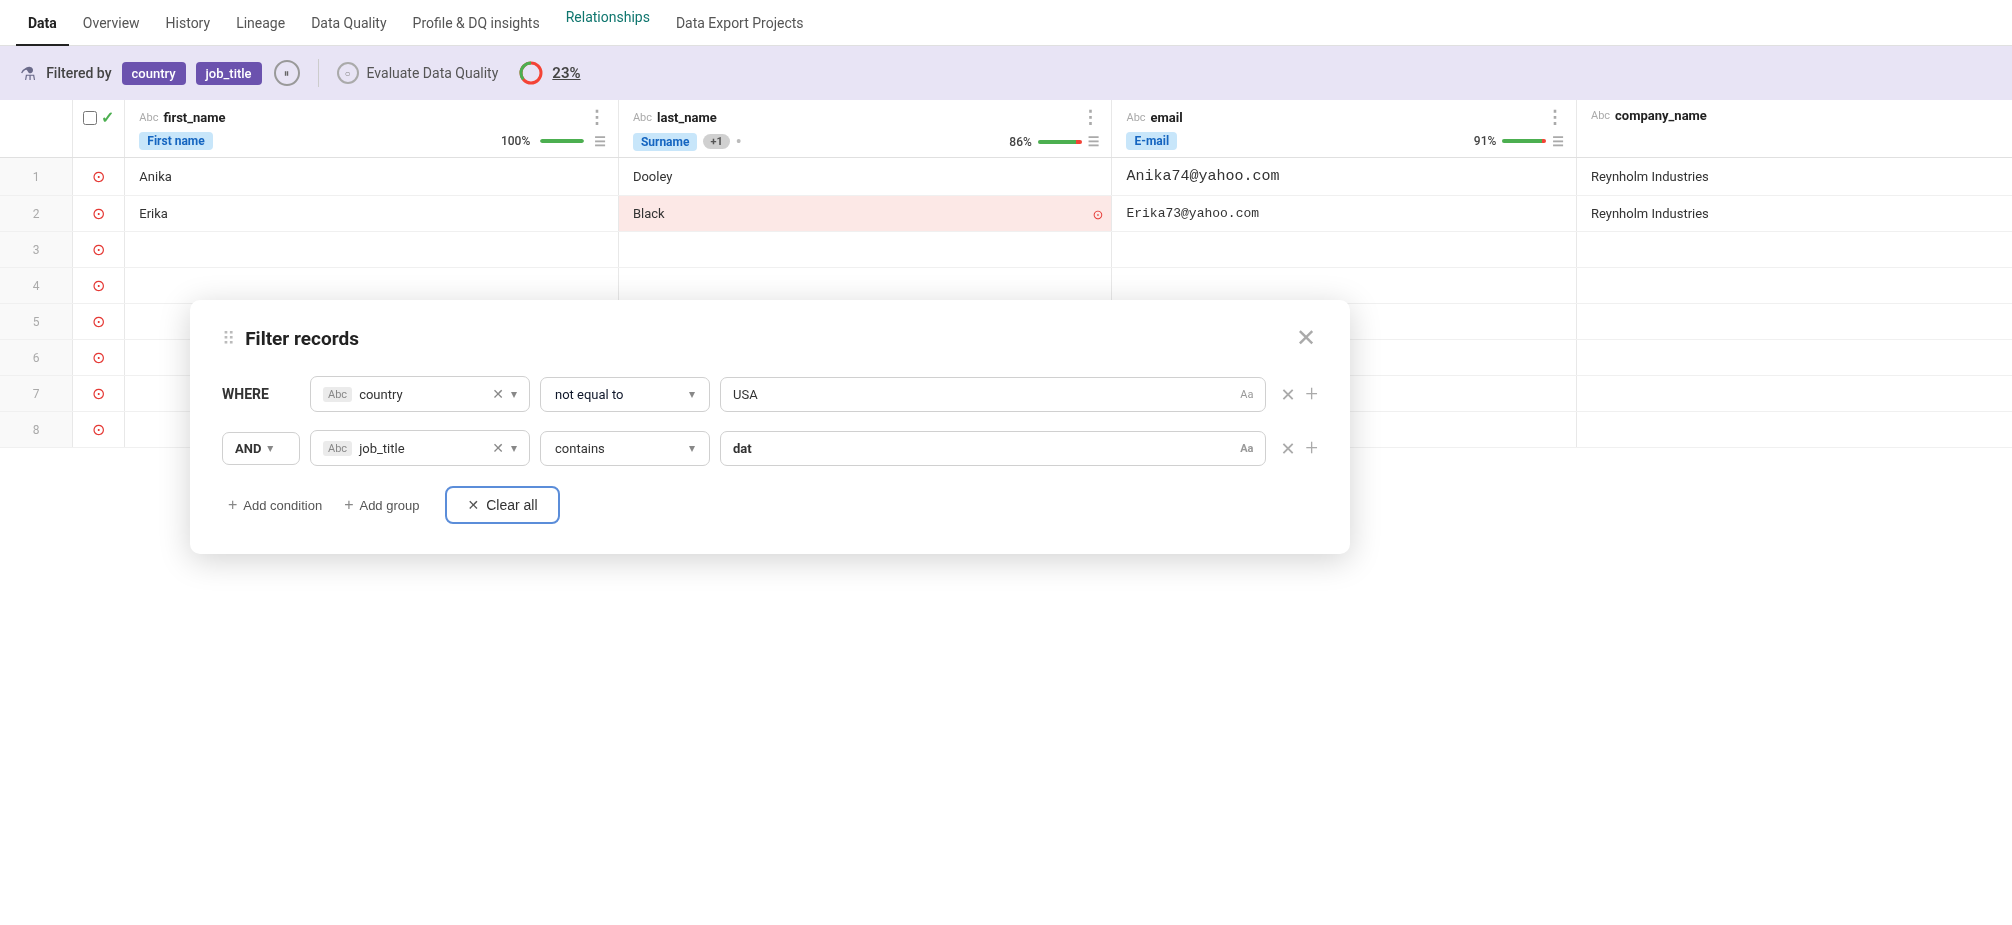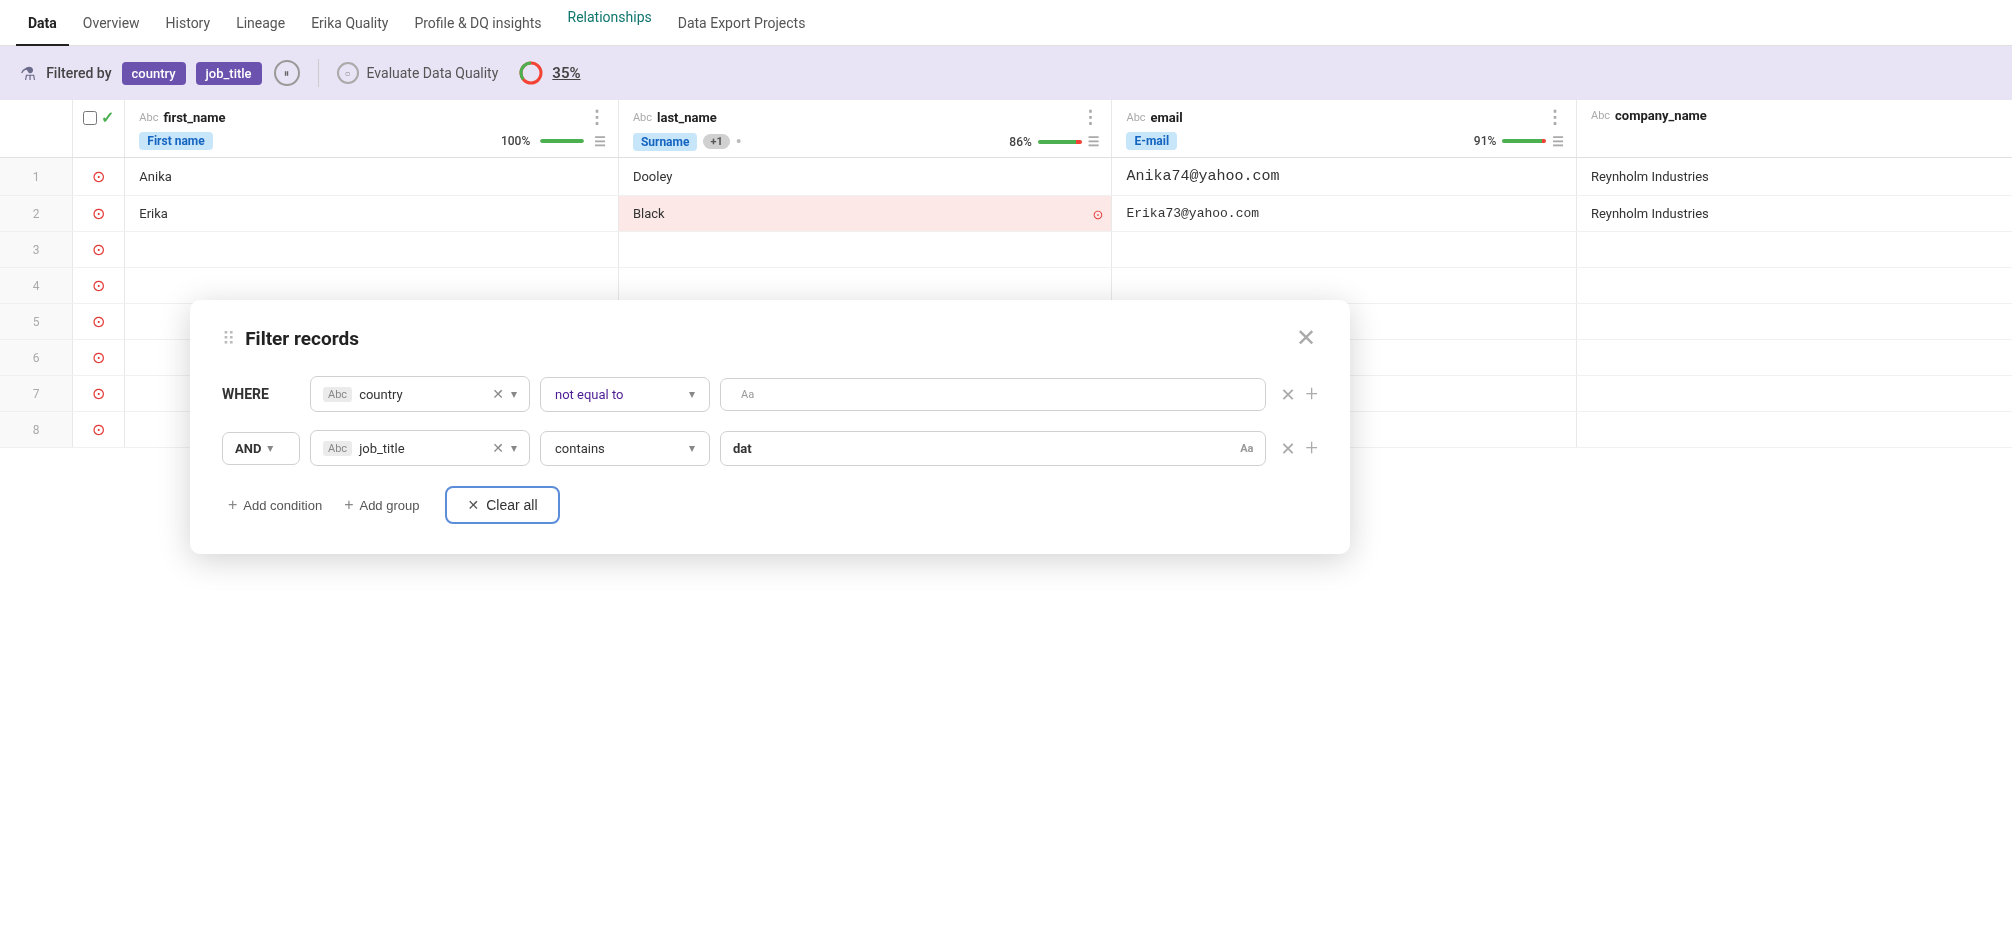--- a/index.html
+++ b/index.html
@@ -9,21 +9,21 @@
     td { border-bottom: 1px solid #f0f0f0; padding: 10px 14px; font-size: 13px; color: #333; vertical-align: middle; }
   </style>
 </head>
 <body>
 
 <nav style="display:flex;align-items:center;background:#fff;border-bottom:1px solid #e0e0e0;padding:0 16px;height:46px;gap:2px;">
   <span style="padding:0 12px;height:46px;line-height:46px;font-size:14px;font-weight:700;color:#222;border-bottom:2.5px solid #222;cursor:pointer;">Data</span>
   <span style="padding:0 12px;height:46px;line-height:46px;font-size:14px;color:#555;border-bottom:2.5px solid transparent;cursor:pointer;">Overview</span>
   <span style="padding:0 12px;height:46px;line-height:46px;font-size:14px;color:#555;border-bottom:2.5px solid transparent;cursor:pointer;">History</span>
   <span style="padding:0 12px;height:46px;line-height:46px;font-size:14px;color:#555;border-bottom:2.5px solid transparent;cursor:pointer;">Lineage</span>
-  <span style="padding:0 12px;height:46px;line-height:46px;font-size:14px;color:#555;border-bottom:2.5px solid transparent;cursor:pointer;">Erika Quality</span>
+  <span style="padding:0 12px;height:46px;line-height:46px;font-size:14px;color:#555;border-bottom:2.5px solid transparent;cursor:pointer;">Data Quality</span>
   <span style="padding:0 12px;height:46px;line-height:46px;font-size:14px;color:#555;border-bottom:2.5px solid transparent;cursor:pointer;">Profile &amp; DQ insights</span>
   <span style="padding:0 12px;height:58px;line-height:46px;font-size:14px;color:#0f766e;border-bottom:2.5px solid transparent;cursor:pointer;">Relationships</span>
   <span style="padding:0 12px;height:46px;line-height:46px;font-size:14px;color:#555;border-bottom:2.5px solid transparent;cursor:pointer;">Data Export Projects</span>
 </nav>
 
 <div style="display:flex;align-items:center;background:#e8e4f5;padding:0 20px;height:54px;gap:10px;">
   <span style="font-size:18px;color:#6b6b8a;">⚗</span>
   <span style="font-size:14px;color:#444;font-weight:500;">Filtered by</span>
   <span style="background:#6b52ae;color:#fff;border-radius:4px;padding:4px 10px;font-size:13px;font-weight:500;cursor:pointer;">country</span>
   <span style="background:#6b52ae;color:#fff;border-radius:4px;padding:4px 10px;font-size:13px;font-weight:500;cursor:pointer;">job_title</span>
@@ -32,21 +32,21 @@
   <div style="display:flex;align-items:center;gap:8px;cursor:pointer;">
     <div style="width:22px;height:22px;border-radius:50%;border:2px solid #aaa;display:flex;align-items:center;justify-content:center;font-size:10px;color:#888;">○</div>
     <span style="font-size:14px;color:#555;">Evaluate Data Quality</span>
   </div>
   <div style="display:flex;align-items:center;gap:8px;margin-left:10px;cursor:pointer;">
     <svg width="26" height="26" viewBox="0 0 26 26">
       <circle cx="13" cy="13" r="10" fill="none" stroke="#eee" stroke-width="3"></circle>
       <circle cx="13" cy="13" r="10" fill="none" stroke="#f44336" stroke-width="3" stroke-dasharray="62.8" stroke-dashoffset="0" transform="rotate(-90 13 13)"></circle>
       <circle cx="13" cy="13" r="10" fill="none" stroke="#4caf50" stroke-width="3" stroke-dasharray="37 62.8" stroke-dashoffset="-40" transform="rotate(-90 13 13)"></circle>
     </svg>
-    <span style="font-size:15px;font-weight:600;color:#444;text-decoration:underline;cursor:pointer;">35%</span>
+    <span style="font-size:15px;font-weight:600;color:#444;text-decoration:underline;cursor:pointer;">23%</span>
   </div>
 </div>
 
 <div style="background:#fff;position:relative;height:calc(925px - 46px - 54px);overflow:hidden;">
   <table style="width:100%;border-collapse:collapse;table-layout:fixed;">
     <colgroup>
       <col style="width:50px">
       <col style="width:36px">
       <col style="width:340px">
       <col style="width:340px">
@@ -226,25 +226,26 @@
       <span style="font-size:14px;font-weight:700;color:#333;width:78px;flex-shrink:0;">WHERE</span>
 
       <div style="display:flex;align-items:center;gap:7px;border:1px solid #d0d0d0;border-radius:7px;padding:9px 12px;background:#fff;min-width:220px;cursor:pointer;">
         <span style="font-size:11px;color:#888;background:#ebebeb;padding:1px 5px;border-radius:3px;font-style:normal;">Abc</span>
         <span style="flex:1;font-size:13px;color:#333;">country</span>
         <span style="color:#888;cursor:pointer;font-size:14px;">✕</span>
         <span style="color:#888;font-size:12px;">▾</span>
       </div>
 
       <div style="display:flex;align-items:center;gap:8px;border:1px solid #d0d0d0;border-radius:7px;padding:9px 14px;background:#fff;min-width:170px;cursor:pointer;">
-        <span style="font-size:13px;color:#4c1d95;flex:1;">not equal to</span>
+        <span style="font-size:13px;color:#0f172a;flex:1;">not equal to</span>
         <span style="color:#888;font-size:12px;">▾</span>
       </div>
 
       <div style="display:flex;align-items:center;border:1px solid #d0d0d0;border-radius:7px;padding:9px 12px;background:#fff;flex:1;cursor:text;">
+        <span style="flex:1;font-size:13px;color:#333;">USA</span>
         <span style="font-size:11px;color:#999;margin-left:8px;">Aa</span>
       </div>
 
       <span style="color:#aaa;font-size:18px;cursor:pointer;margin-left:4px;">✕</span>
       <span style="color:#aaa;font-size:22px;cursor:pointer;font-weight:300;line-height:1;">+</span>
     </div>
 
     <div style="display:flex;align-items:center;gap:10px;margin-bottom:20px;">
 
       <div style="display:flex;align-items:center;gap:4px;border:1px solid #d0d0d0;border-radius:7px;padding:8px 12px;background:#fff;width:78px;cursor:pointer;flex-shrink:0;">

